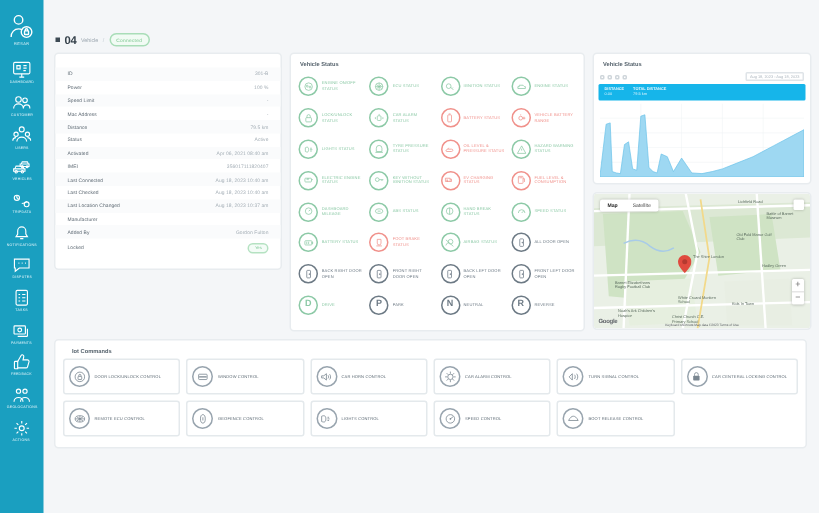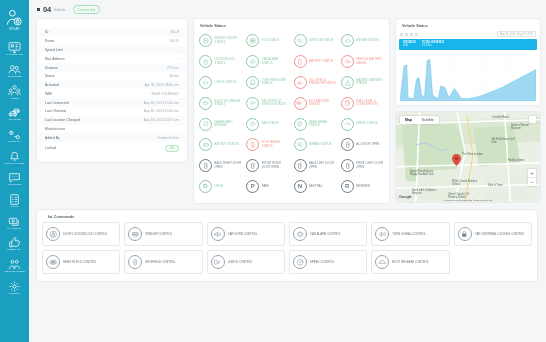--- a/index.html
+++ b/index.html
@@ -26,21 +26,21 @@
     width:29px; padding:2.5px 0 2.5px; cursor:pointer;
   }
   .nav-icon { width:13px; height:13px; display:block; }
   .nav-label {
     font-size:2.5px; color:#e3f5fa; letter-spacing:.15px;
     margin-top:1.2px; text-align:center; line-height:1;
     white-space:nowrap; transform:scale(.95);
   }
 
   
-  .main { flex:1; height:342px; padding:4px 8px 0 7px; overflow:hidden; }
+  .main { flex:1; height:342px; padding:21px 8px 0 7px; overflow:hidden; }
 
   .page-head { display:flex; align-items:center; gap:3px; height:11px; padding-left:1px; }
   .page-sq { width:3px; height:3px; background:#3d4a54; display:inline-block; }
   .page-title { font-size:7.5px; font-weight:bold; color:#36424c; letter-spacing:-.2px; }
   .page-sub { font-size:3.6px; color:#9aa5ae; }
   .page-slash { font-size:3.6px; color:#c3ccd3; }
   .badge-conn {
     font-size:3.2px; color:#76c48b; border:0.6px solid #a9ddb8;
     background:#f1fbf4; border-radius:6px; padding:1.2px 4px; letter-spacing:.2px;
   }

